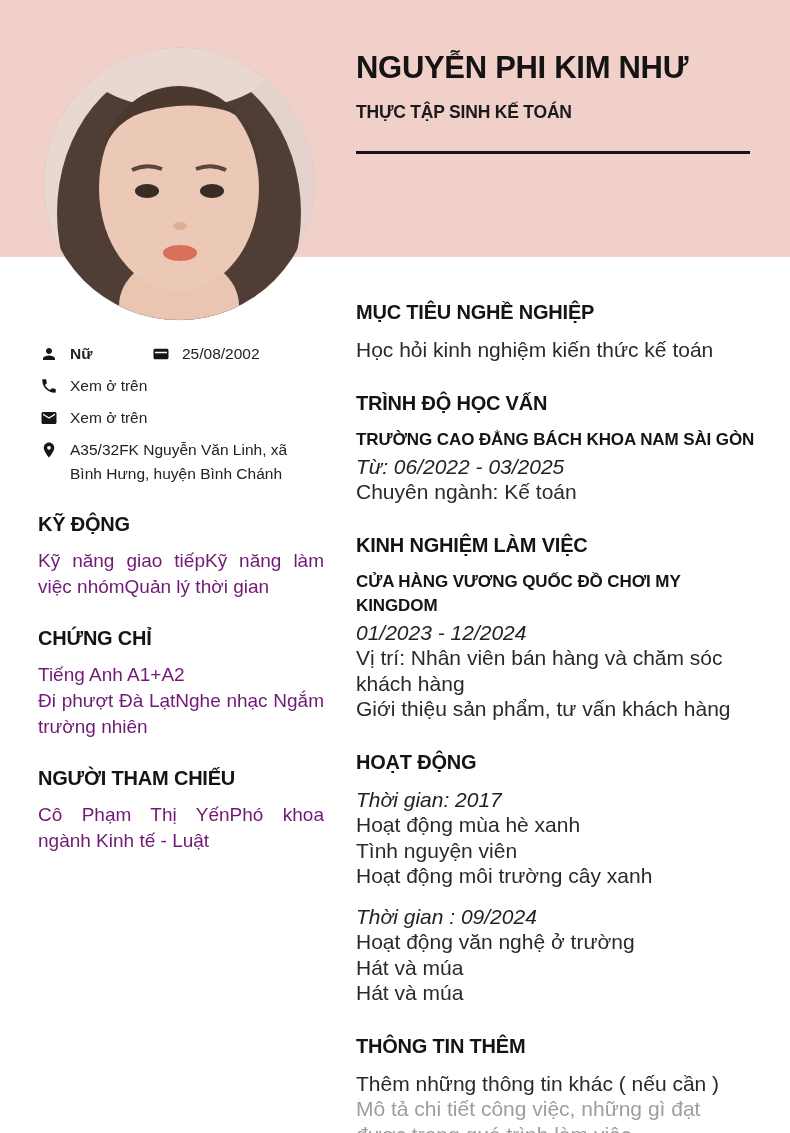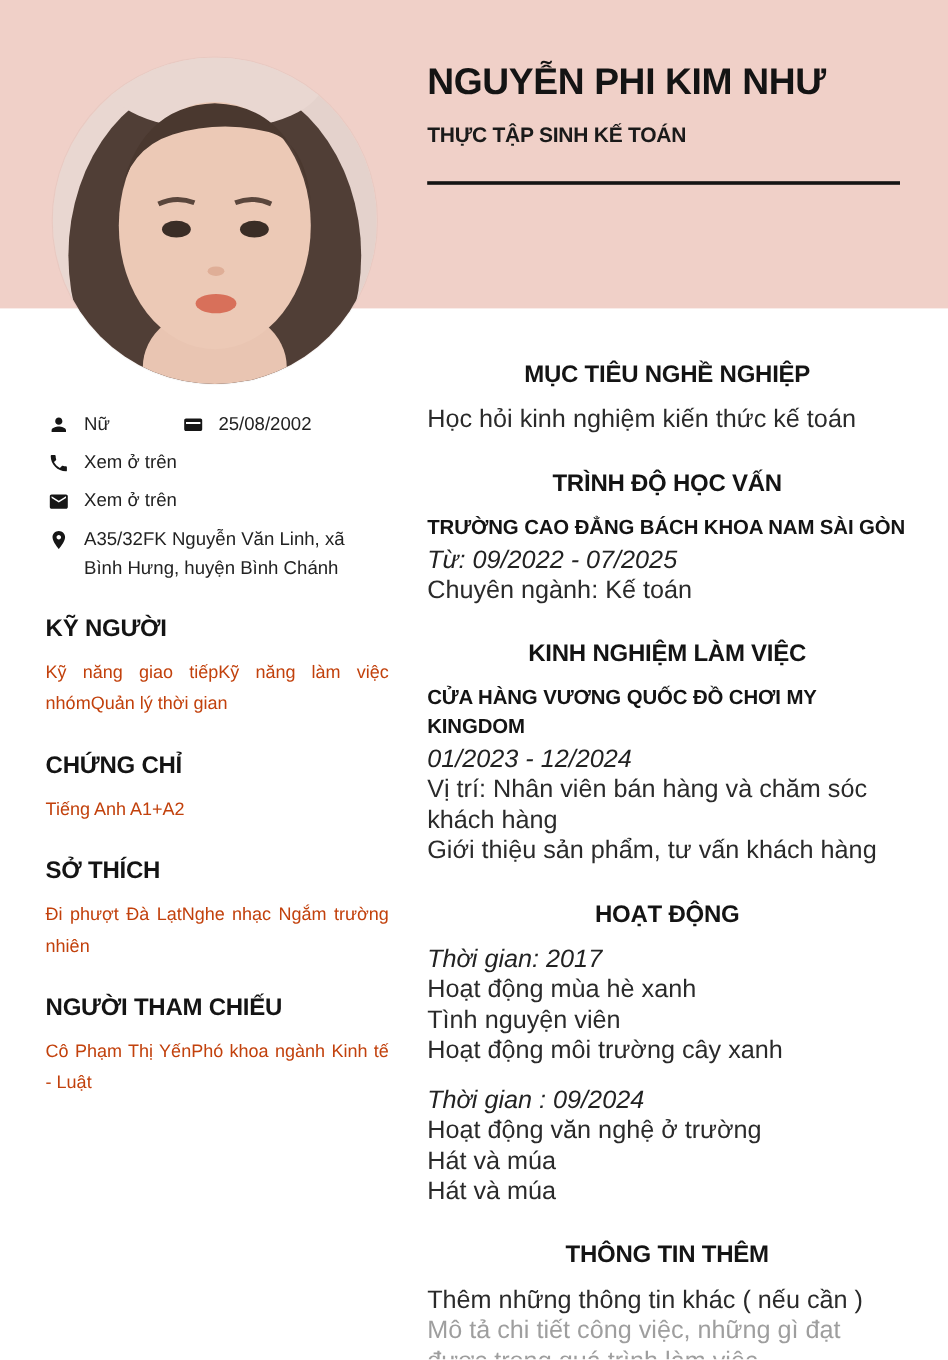--- a/index.html
+++ b/index.html
@@ -42,34 +42,34 @@
   .rule { margin-top:28px; width:394px; height:3px; background:#141414; }
   
   .left-col { position:absolute; left:38px; top:342px; width:286px; }
   .info-row {
     display:flex; align-items:flex-start; margin-bottom:8px;
     font-size:15.5px; color:#222222; line-height:24px;
   }
   .info-row .ic { flex:0 0 18px; height:18px; margin:3px 12px 0 2px; }
   .info-row .ic svg { display:block; width:18px; height:18px; fill:#161616; }
   .dual { display:flex; width:100%; }
-  .dual .cell-a { display:flex; width:112px; }
+  .dual .cell-a { display:flex; width:112px;font-weight:bold; }
   .dual .cell-b { display:flex; }
   .addr-text { max-width:236px; }
   .left-col h2, .right-col h2 {
     font-size:20px; font-weight:700; color:#141414;
     letter-spacing:-0.2px; line-height:26px;
   }
   .left-col h2 { margin:25px 0 11px; }
   .left-col p.body {
-    font-size:15px; color:#c2410c; line-height:26px; text-align:justify;
+    font-size:19px; color:#701a75; line-height:26px; text-align:justify;
   }
   
   .right-col { position:absolute; left:356px; top:299px; width:400px; }
-  .right-col h2 { margin:27px 0 12px;text-align:center; }
+  .right-col h2 { margin:27px 0 12px; }
   .right-col h2:first-child { margin-top:0; }
   .right-col p { font-size:21px; color:#2a2a2a; line-height:25.5px; }
   .right-col .sub {
     font-size:17px; font-weight:700; color:#141414;
     letter-spacing:-0.1px; line-height:24px; margin-bottom:2px;
   }
   .right-col .em { font-style:italic; color:#222222; }
   .right-col .group2 { margin-top:15px; }
   .right-col .muted { color:#9e9e9e; }
 </style>
@@ -145,42 +145,41 @@
 
     <div class="info-row">
       <span class="ic">
         <svg viewBox="0 0 24 24">
             <path d="M12 2C8.13 2 5 5.13 5 9c0 5.25 7 13 7 13s7-7.75 7-13c0-3.87-3.13-7-7-7zm0 9.5c-1.38 0-2.5-1.12-2.5-2.5s1.12-2.5 2.5-2.5 2.5 1.12 2.5 2.5-1.12 2.5-2.5 2.5z"></path>
           </svg>
       </span>
       <span class="addr-text">A35/32FK Nguyễn Văn Linh, xã Bình Hưng, huyện Bình Chánh</span>
     </div>
 
-    <h2>KỸ NGƯỜI</h2>
+    <h2>KỸ ĐỘNG</h2>
     <p class="body">Kỹ năng giao tiếpKỹ năng làm việc nhómQuản lý thời gian</p>
 
     <h2>CHỨNG CHỈ</h2>
     <p class="body">Tiếng Anh A1+A2</p>
 
-    <h2>SỞ THÍCH</h2>
     <p class="body">Đi phượt Đà LạtNghe nhạc Ngắm trường nhiên</p>
 
     <h2>NGƯỜI THAM CHIẾU</h2>
     <p class="body">Cô Phạm Thị YếnPhó khoa ngành Kinh tế - Luật</p>
 
   </div>
 
   <div class="right-col">
 
     <h2>MỤC TIÊU NGHỀ NGHIỆP</h2>
     <p>Học hỏi kinh nghiệm kiến thức kế toán</p>
 
     <h2>TRÌNH ĐỘ HỌC VẤN</h2>
     <div class="sub">TRƯỜNG CAO ĐẲNG BÁCH KHOA NAM SÀI GÒN</div>
-    <p class="em">Từ: 09/2022 - 07/2025</p>
+    <p class="em">Từ: 06/2022 - 03/2025</p>
     <p>Chuyên ngành: Kế toán</p>
 
     <h2>KINH NGHIỆM LÀM VIỆC</h2>
     <div class="sub">CỬA HÀNG VƯƠNG QUỐC ĐỒ CHƠI MY KINGDOM</div>
     <p class="em">01/2023 - 12/2024</p>
     <p>Vị trí: Nhân viên bán hàng và chăm sóc khách hàng</p>
     <p>Giới thiệu sản phẩm, tư vấn khách hàng</p>
 
     <h2>HOẠT ĐỘNG</h2>
     <div class="group1">

